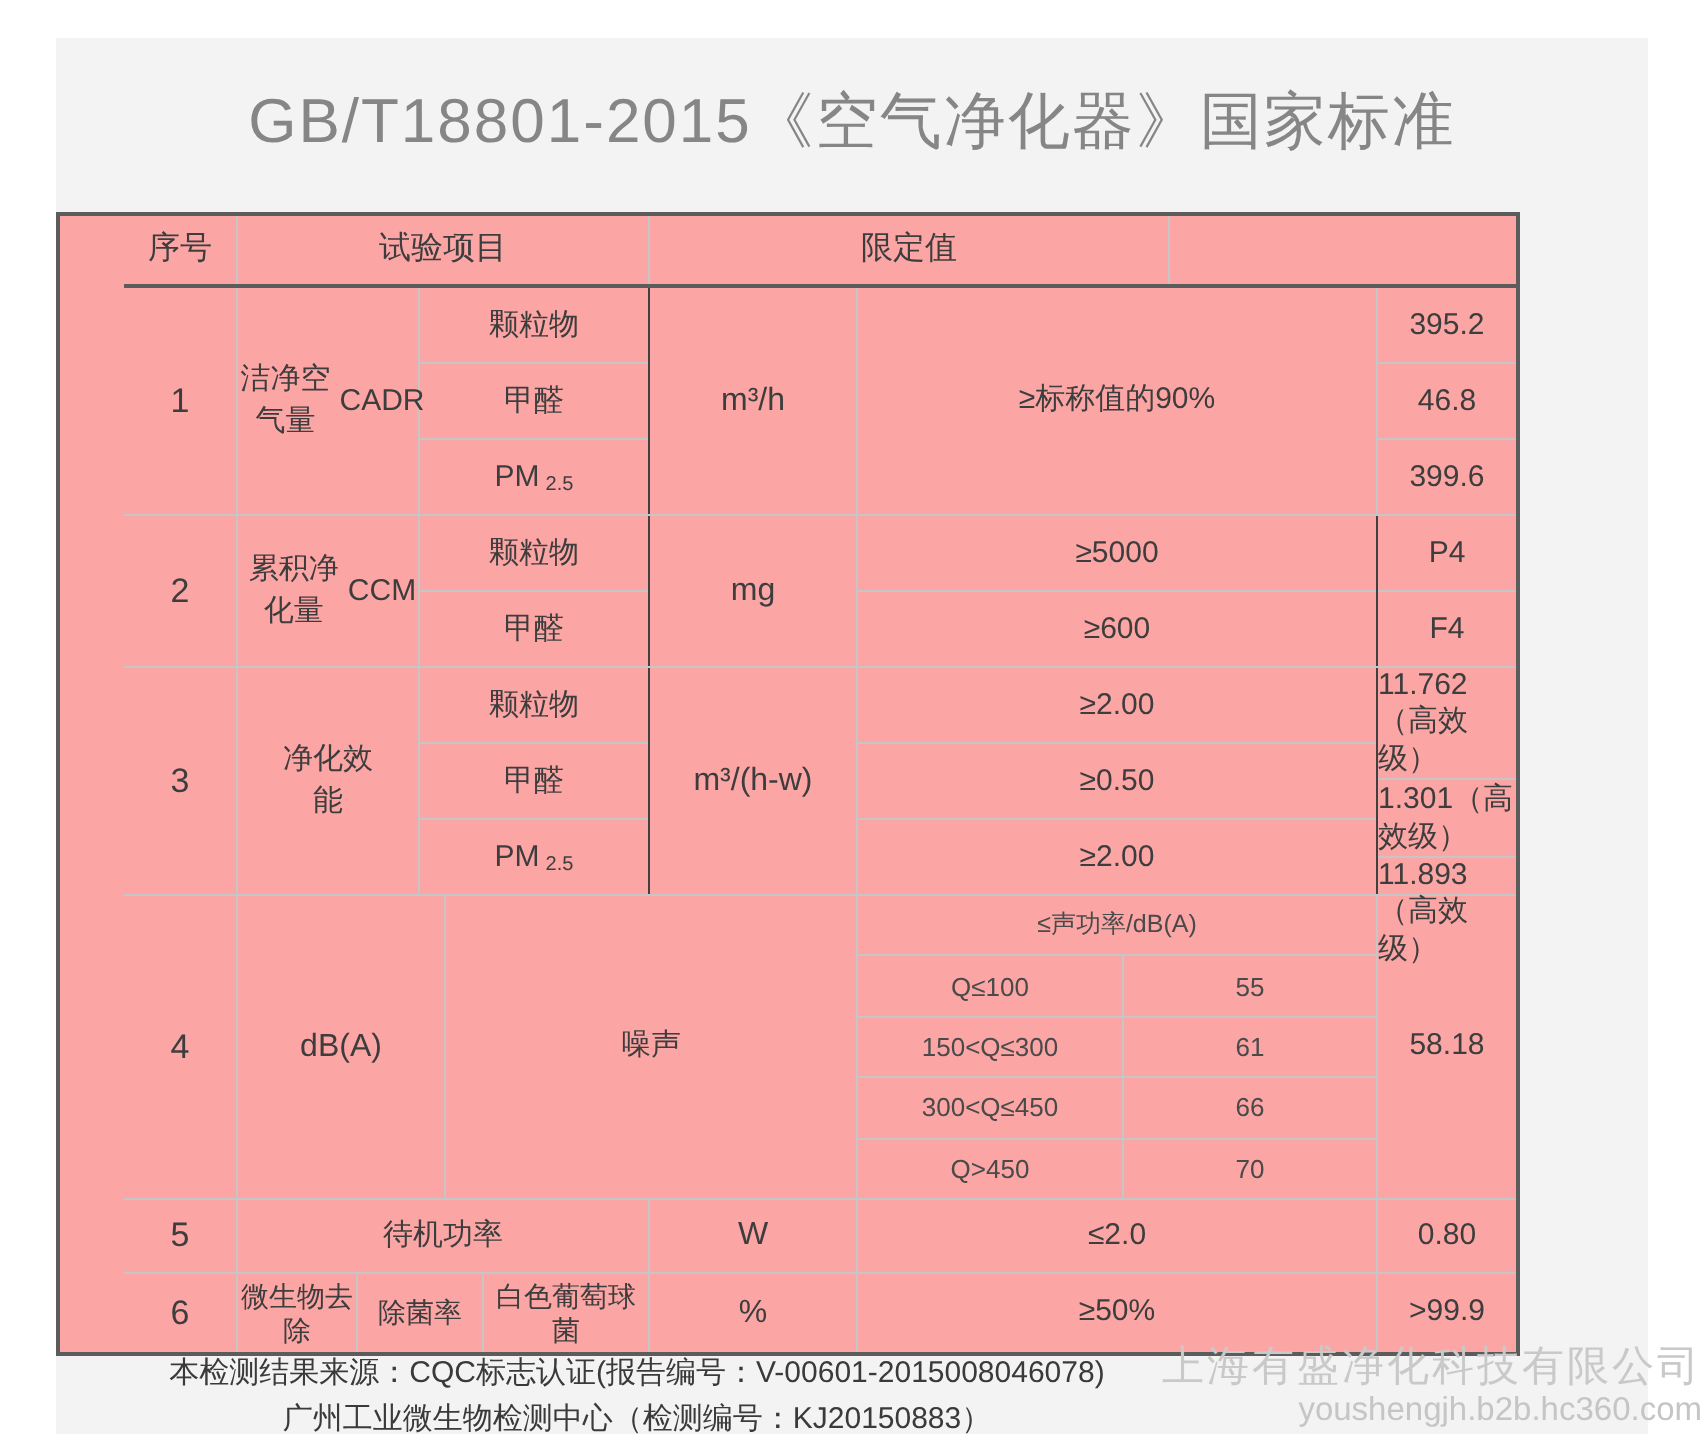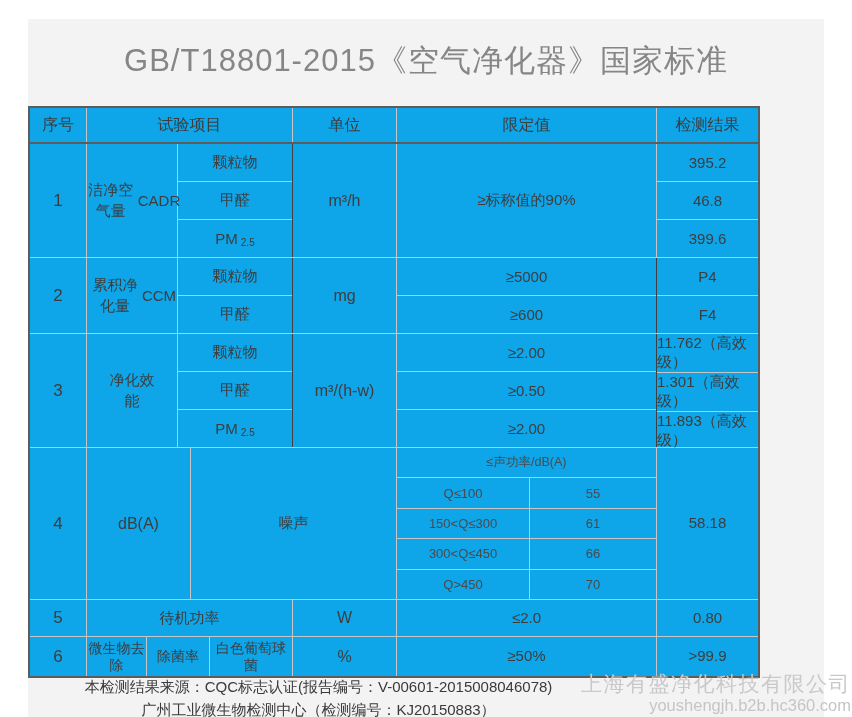--- a/index.html
+++ b/index.html
@@ -10,22 +10,22 @@
   }
   .band{position:absolute;left:28px;top:19px;width:796px;height:712px;background:#f3f3f3;}
   .title{
     position:absolute;left:0;top:0;width:796px;height:84px;
     display:flex;align-items:center;justify-content:center;
     font-size:31px;color:#868686;font-weight:400;letter-spacing:1px;
   }
   
   .tbl{
     position:absolute;left:0;top:87px;width:732px;
-    border:2px solid #5c5c5c;box-sizing:border-box;background:#0ea5e9;
-    color:#3d3d3d;font-size:15px;
+    border:2px solid #5c5c5c;box-sizing:border-box;background:#fca5a5;
+    color:#3d3d3d;font-size:15px;padding-left:32px;
   }
   .trow{display:flex;box-sizing:border-box;border-bottom:1px solid #c6c6c6;}
   .trow:last-child{border-bottom:none;}
   .trow.header{height:36px;border-bottom:2px solid #5c5c5c;font-size:16px;}
   .cell{
     display:flex;align-items:center;justify-content:center;text-align:center;
     border-right:1px solid #c6c6c6;box-sizing:border-box;line-height:1.25;
   }
   .cell.last,.stack.last{border-right:none;}
   .w1{width:57px;}
@@ -84,23 +84,21 @@
 
 <div class="band">
 
   <div class="title">GB/T18801-2015《空气净化器》国家标准</div>
 
   <div class="tbl">
 
     <div class="trow header">
       <div class="cell w1">序号</div>
       <div class="cell w23">试验项目</div>
-      <div class="cell w4">单位</div>
       <div class="cell w5">限定值</div>
-      <div class="cell w6 last">检测结果</div>
     </div>
 
     <div class="trow h3r">
       <div class="cell w1 num">1</div>
       <div class="cell w2">
         <div class="grpwrap">
           <span class="grp">洁净空气量</span>
           <span class="code">CADR</span>
         </div>
       </div>

